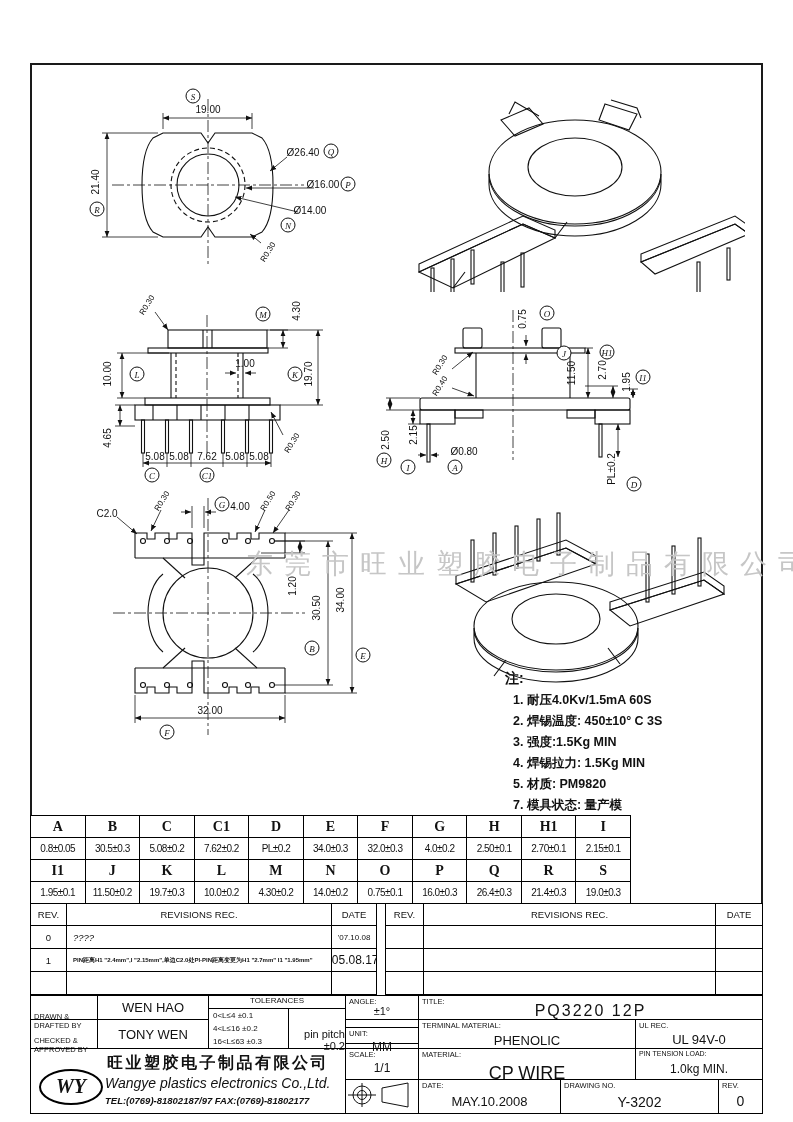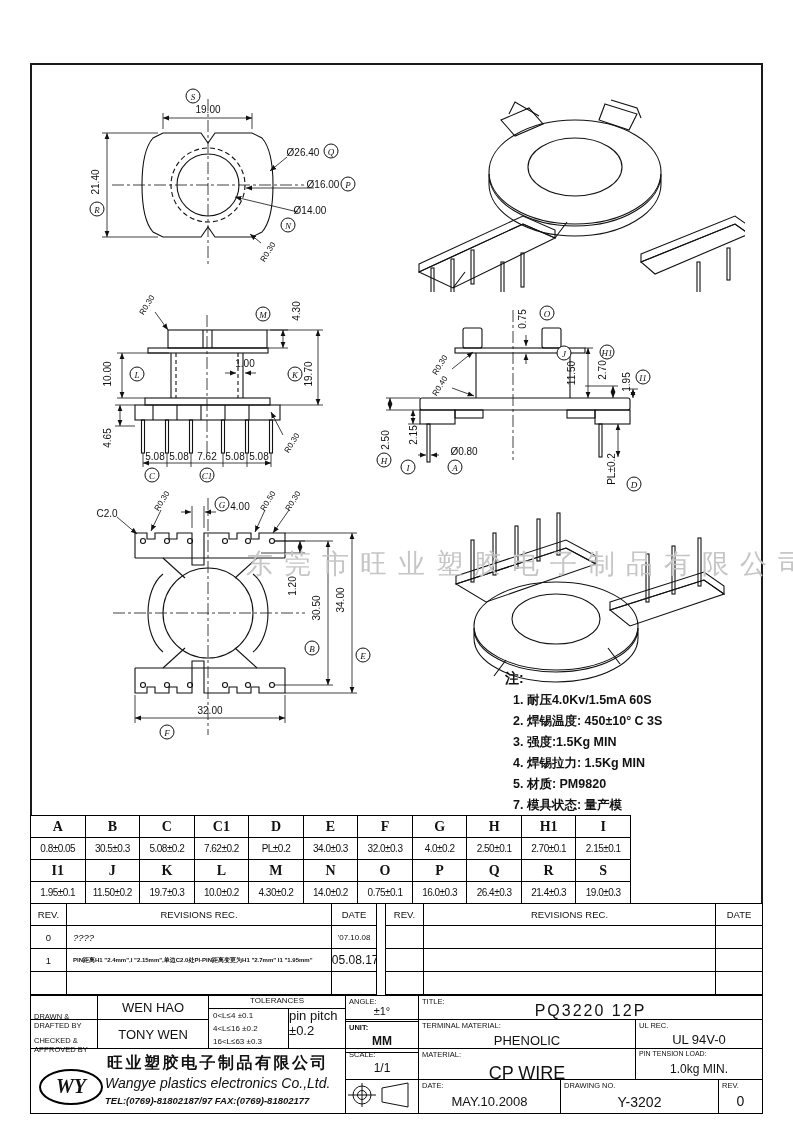--- a/index.html
+++ b/index.html
@@ -450,30 +450,30 @@
     <div class="cell" style="left:67px;top:24px;width:112px;height:30px;">
       <div class="cv" style="top:7px;">TONY WEN</div>
     </div>
     <div class="cell" style="left:178px;top:0;width:138px;height:54px;">
       <div style="position:absolute;left:0;right:0;top:0;height:12px;border-bottom:1px solid #000;text-align:center;font-size:8px;">TOLERANCES</div>
       <div style="position:absolute;left:0;top:12px;width:80px;bottom:0;border-right:1px solid #000;font-size:8px;line-height:13px;padding:1px 0 0 4px;box-sizing:border-box;">
         <div>0&lt;L≤4   ±0.1</div>
         <div>4&lt;L≤16  ±0.2</div>
         <div>16&lt;L≤63 ±0.3</div>
       </div>
-      <div style="position:absolute;right:0;top:12px;left:80px;bottom:0;text-align:left;font-size:13px;padding-top:0;">
+      <div style="position:absolute;right:0;top:12px;left:80px;bottom:0;text-align:right;font-size:11px;padding-top:20px;">
         <div>pin pitch</div>
         <div>±0.2</div>
       </div>
     </div>
     <div class="cell" style="left:315px;top:0;width:74px;height:25px;">
       <div class="cl">ANGLE:</div>
       <div class="cv" style="top:9px;font-size:11px;">±1°</div>
     </div>
-    <div class="cell" style="left:315px;top:26px;width:74px;height:32px;font-weight:bold;">
+    <div class="cell" style="left:315px;top:32px;width:74px;height:17px;">
       <div class="cl">UNIT:</div>
       <div class="cv" style="top:12px;font-size:12px;">MM</div>
     </div>
     <div class="cell" style="left:315px;top:53px;width:74px;height:32px;">
       <div class="cl">SCALE:</div>
       <div class="cv" style="top:12px;font-size:12px;">1/1</div>
     </div>
     <div class="cell" style="left:315px;top:84px;width:74px;height:35px;">
       <svg width="70" height="31" viewBox="0 0 70 31" stroke="#111" stroke-width="1" fill="none">
         <line x1="2" y1="15" x2="30" y2="15"></line>

